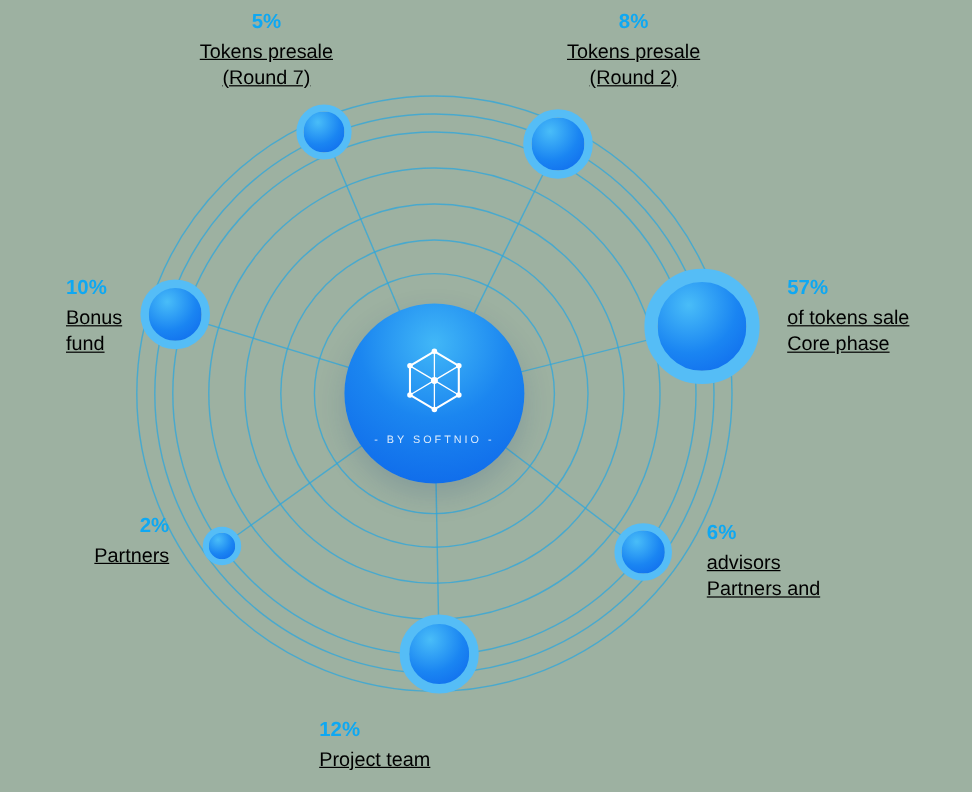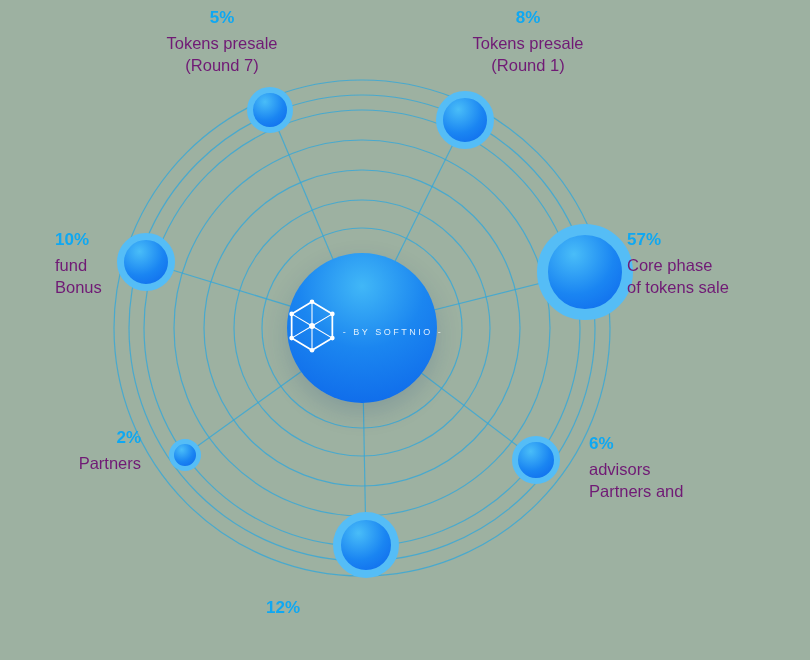--- a/index.html
+++ b/index.html
@@ -12,21 +12,21 @@
   }
   
   .orbits{position:absolute;left:0;top:0;}
   
   .hub{
     position:absolute;
     left:287px;top:253px;
     width:150px;height:150px;
     border-radius:50%;
     background:radial-gradient(circle at 50% 22%, #41b7f7 0%, #1b86f0 45%, #0c64e9 100%);
-    display:flex;flex-direction:row;align-items:center;justify-content:center;
+    display:flex;flex-direction:column;align-items:center;justify-content:center;
     box-shadow:0 10px 24px rgba(20,60,120,0.18);
   }
   .hub .brand{
     margin-top:8px;
     font-size:9px;
     letter-spacing:2.5px;
     color:rgba(255,255,255,0.85);
     text-transform:uppercase;
     white-space:nowrap;
   }
@@ -48,27 +48,28 @@
   .n7{left:117px;top:233px;width:44px;height:44px;border-width:7px;}
   
   .label{position:absolute;}
   .label .pct{
     color:#0fa8f2;
     font-size:17px;
     font-weight:700;
     margin-bottom:5px;
   }
   .label .txt{
-    color:#701a75;
+    color:#000000;
     font-size:16.5px;
     line-height:1.32;
+    text-decoration:underline;
   }
   .l1{left:132px;top:8px;  width:180px;text-align:center;}
   .l2{left:438px;top:8px;  width:180px;text-align:center;}
-  .l3{left:627px;top:230px;width:150px;text-align:left;}
+  .l3{left:656px;top:230px;width:150px;text-align:left;}
   .l4{left:589px;top:434px;width:150px;text-align:left;}
   .l5{left:266px;top:598px;width:200px;text-align:left;}
   .l6{left:21px; top:428px;width:120px;text-align:right;}
   .l7{left:55px; top:230px;width:120px;text-align:left;}
 </style>
 </head>
 <body>
 
 <div class="stage">
 
@@ -122,43 +123,44 @@
 
   <div class="label l1">
     <div class="pct">5%</div>
     <div class="txt">Tokens presale</div>
     <div class="txt">(Round 7)</div>
   </div>
 
   <div class="label l2">
     <div class="pct">8%</div>
     <div class="txt">Tokens presale</div>
-    <div class="txt">(Round 1)</div>
+    <div class="txt">(Round 2)</div>
   </div>
 
   <div class="label l3">
     <div class="pct">57%</div>
+    <div class="txt">of tokens sale</div>
     <div class="txt">Core phase</div>
-    <div class="txt">of tokens sale</div>
   </div>
 
   <div class="label l4">
     <div class="pct">6%</div>
     <div class="txt">advisors</div>
     <div class="txt">Partners and</div>
   </div>
 
   <div class="label l5">
     <div class="pct">12%</div>
+    <div class="txt">Project team</div>
   </div>
 
   <div class="label l6">
     <div class="pct">2%</div>
     <div class="txt">Partners</div>
   </div>
 
   <div class="label l7">
     <div class="pct">10%</div>
+    <div class="txt">Bonus</div>
     <div class="txt">fund</div>
-    <div class="txt">Bonus</div>
   </div>
 
 </div>
 
 </body></html>

